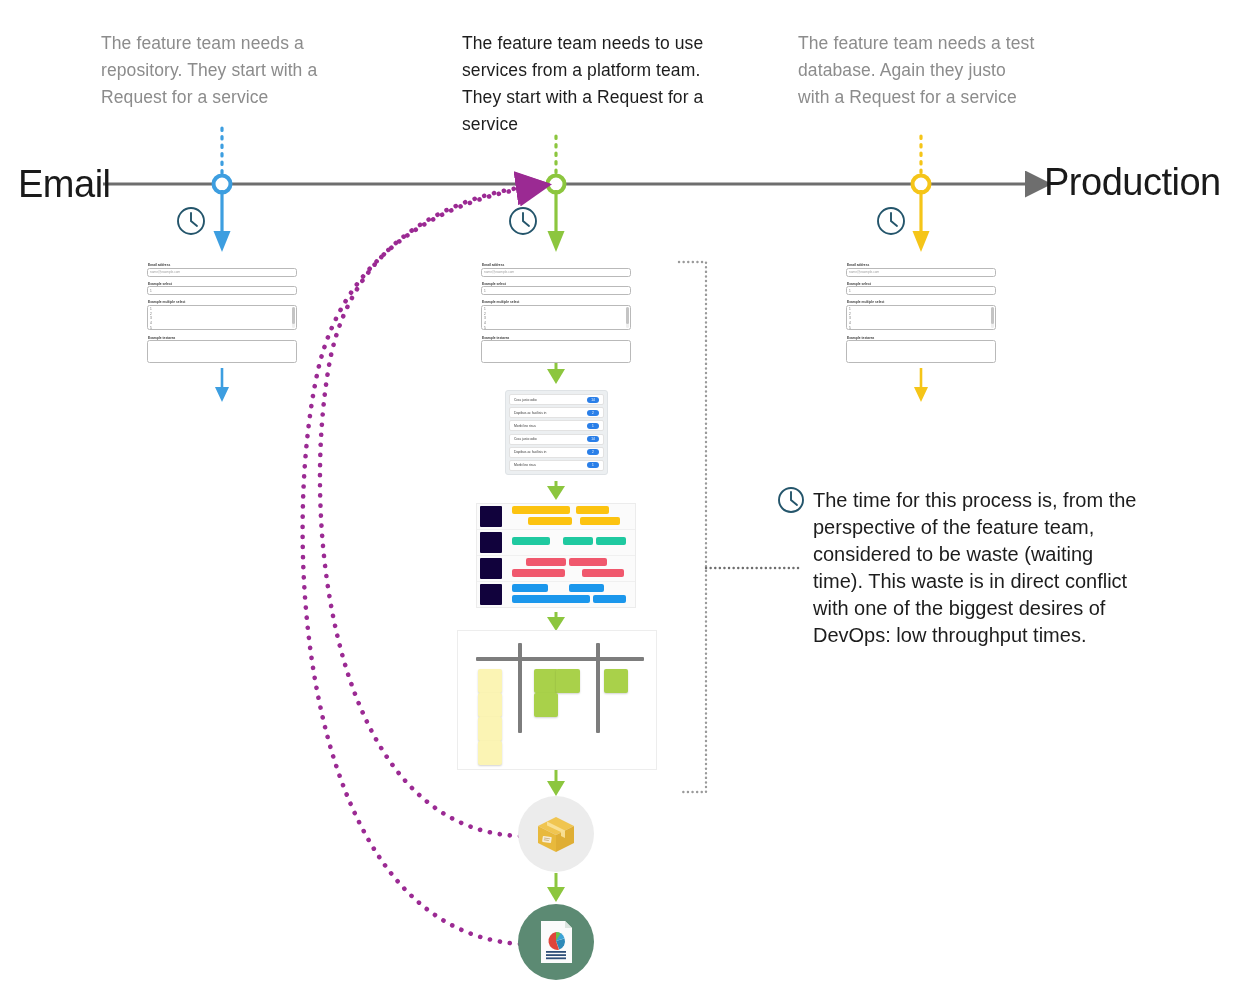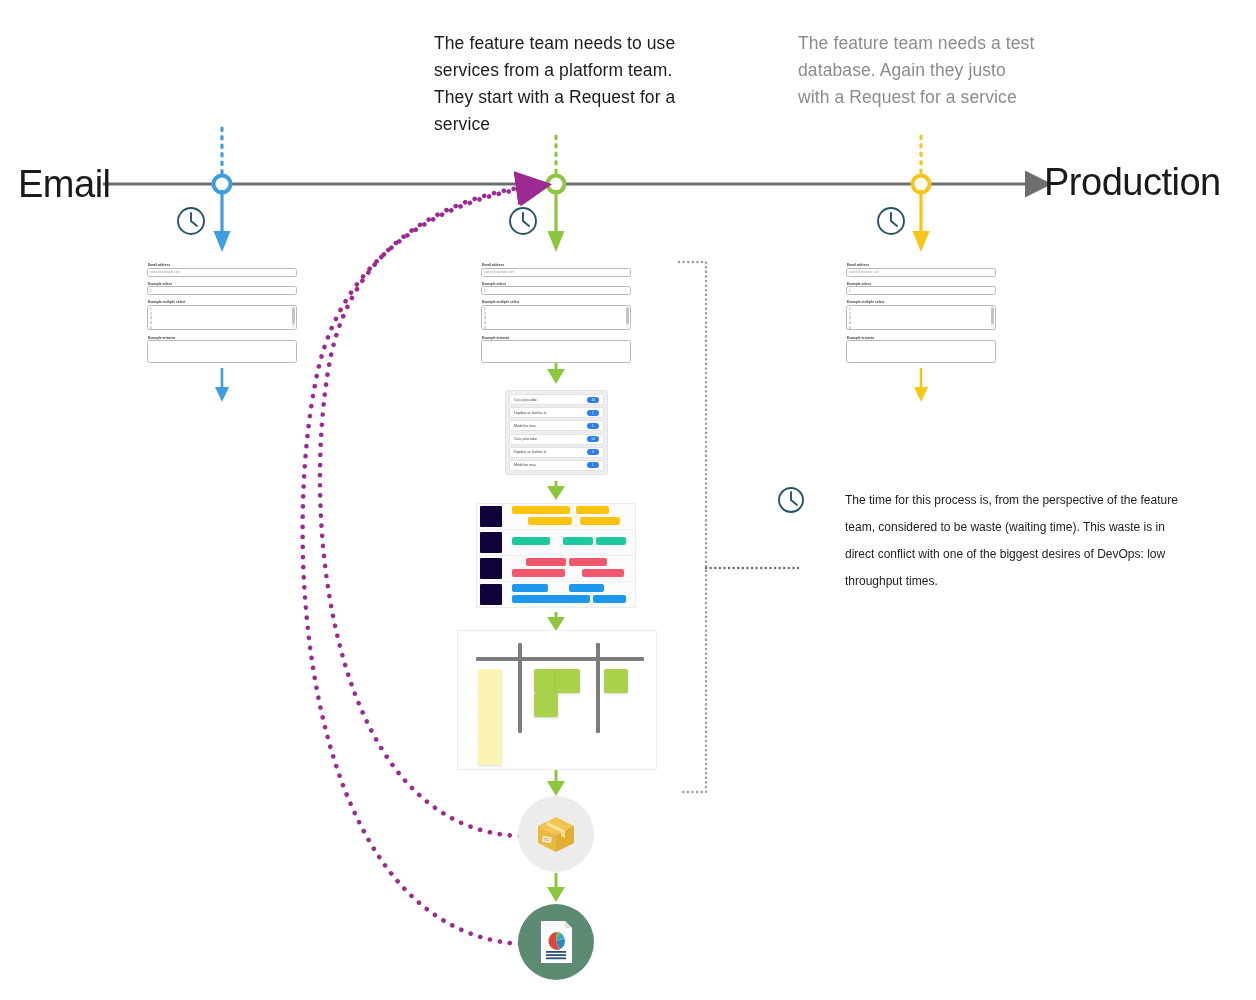--- a/index.html
+++ b/index.html
@@ -3,21 +3,21 @@
 <meta charset="utf-8">
 <style>
   html,body{margin:0;padding:0;background:#ffffff;}
   body{width:1256px;height:1000px;font-family:"Liberation Sans",sans-serif;color:#2f2f2f;}
   #stage{position:relative;width:1256px;height:1000px;overflow:hidden;background:#fff;}
 
   svg.layer{position:absolute;left:0;top:0;width:1256px;height:1000px;pointer-events:none;}
 
   .callout{position:absolute;font-size:17.5px;line-height:27px;letter-spacing:.1px;}
   .callout.muted{color:#8c8c8c;}
-  .callout.dark{color:#1d1d1d;}
+  .callout.dark{color:#1d1d1d;margin-left:28px;}
 
   .endlabel{position:absolute;font-size:38px;line-height:40px;color:#1a1a1a;letter-spacing:-.5px;}
 
   
   .formcard{position:absolute;width:150px;}
   .f-label{font-size:3.3px;line-height:4.4px;color:#3d3d3d;font-weight:bold;margin:0 0 1.2px 1px;
            transform:scaleY(1.25);transform-origin:left top;}
   .f-input{height:9px;border:1px solid #b9b9b9;border-radius:2.5px;background:#fff;
            font-size:3.2px;color:#a2a2a2;padding:0 2px;display:flex;align-items:center;
            margin-bottom:4px;box-sizing:border-box;}
@@ -49,21 +49,21 @@
 
   
   .kanban{position:absolute;width:200px;height:140px;background:#fff;border:1px solid #ededed;box-sizing:border-box;}
   .k-vline{position:absolute;width:4px;background:#7d7d7d;border-radius:1px;}
   .k-hline{position:absolute;height:4px;background:#7d7d7d;border-radius:1px;}
   .k-note{position:absolute;width:24px;height:24px;border-radius:2px;box-shadow:0 1px 2px rgba(0,0,0,.18);}
 
   
   .iconcircle{position:absolute;border-radius:50%;display:flex;align-items:center;justify-content:center;}
 
-  .rightnote{position:absolute;font-size:12px;line-height:27px;color:#1d1d1d;margin-left:32px;}
+  .rightnote{position:absolute;font-size:20px;line-height:27px;color:#1d1d1d;}
 </style>
 </head>
 <body>
 
 <div id="stage">
 
   <svg class="layer" viewBox="0 0 1256 1000">
     <defs>
       <marker id="mk-gray" markerWidth="9" markerHeight="9" refX="1" refY="4.5" orient="auto">
         <path d="M0,0 L9,4.5 L0,9 z" fill="#6e6e6e"></path>
@@ -149,20 +149,21 @@
     </g>
     <g>
       <circle cx="791" cy="500" r="12" fill="none" stroke="#24556b" stroke-width="1.9"></circle>
       <path d="M791,492 L791,500 L797,505" fill="none" stroke="#24556b" stroke-width="1.9" stroke-linecap="round"></path>
     </g>
   </svg>
 
   <div class="endlabel" style="left:18px;top:164px;">Email</div>
   <div class="endlabel" style="left:1044px;top:162px;">Production</div>
 
+  <div class="callout muted" style="left:101px;top:30px;width:244px;">The feature team needs a repository. They start with a Request for a service</div>
   <div class="callout dark" style="left:434px;top:30px;width:252px;">The feature team needs to use services from a platform team. They start with a Request for a service</div>
   <div class="callout muted" style="left:798px;top:30px;width:238px;">The feature team needs a test database. Again they justo with a Request for a service</div>
 
   <div class="formcard" style="left:147px;top:262px;">
     <div class="f-label">Email address</div>
     <div class="f-input">name@example.com</div>
     <div class="f-label">Example select</div>
     <div class="f-select">1</div>
     <div class="f-label">Example multiple select</div>
     <div class="f-multi">

